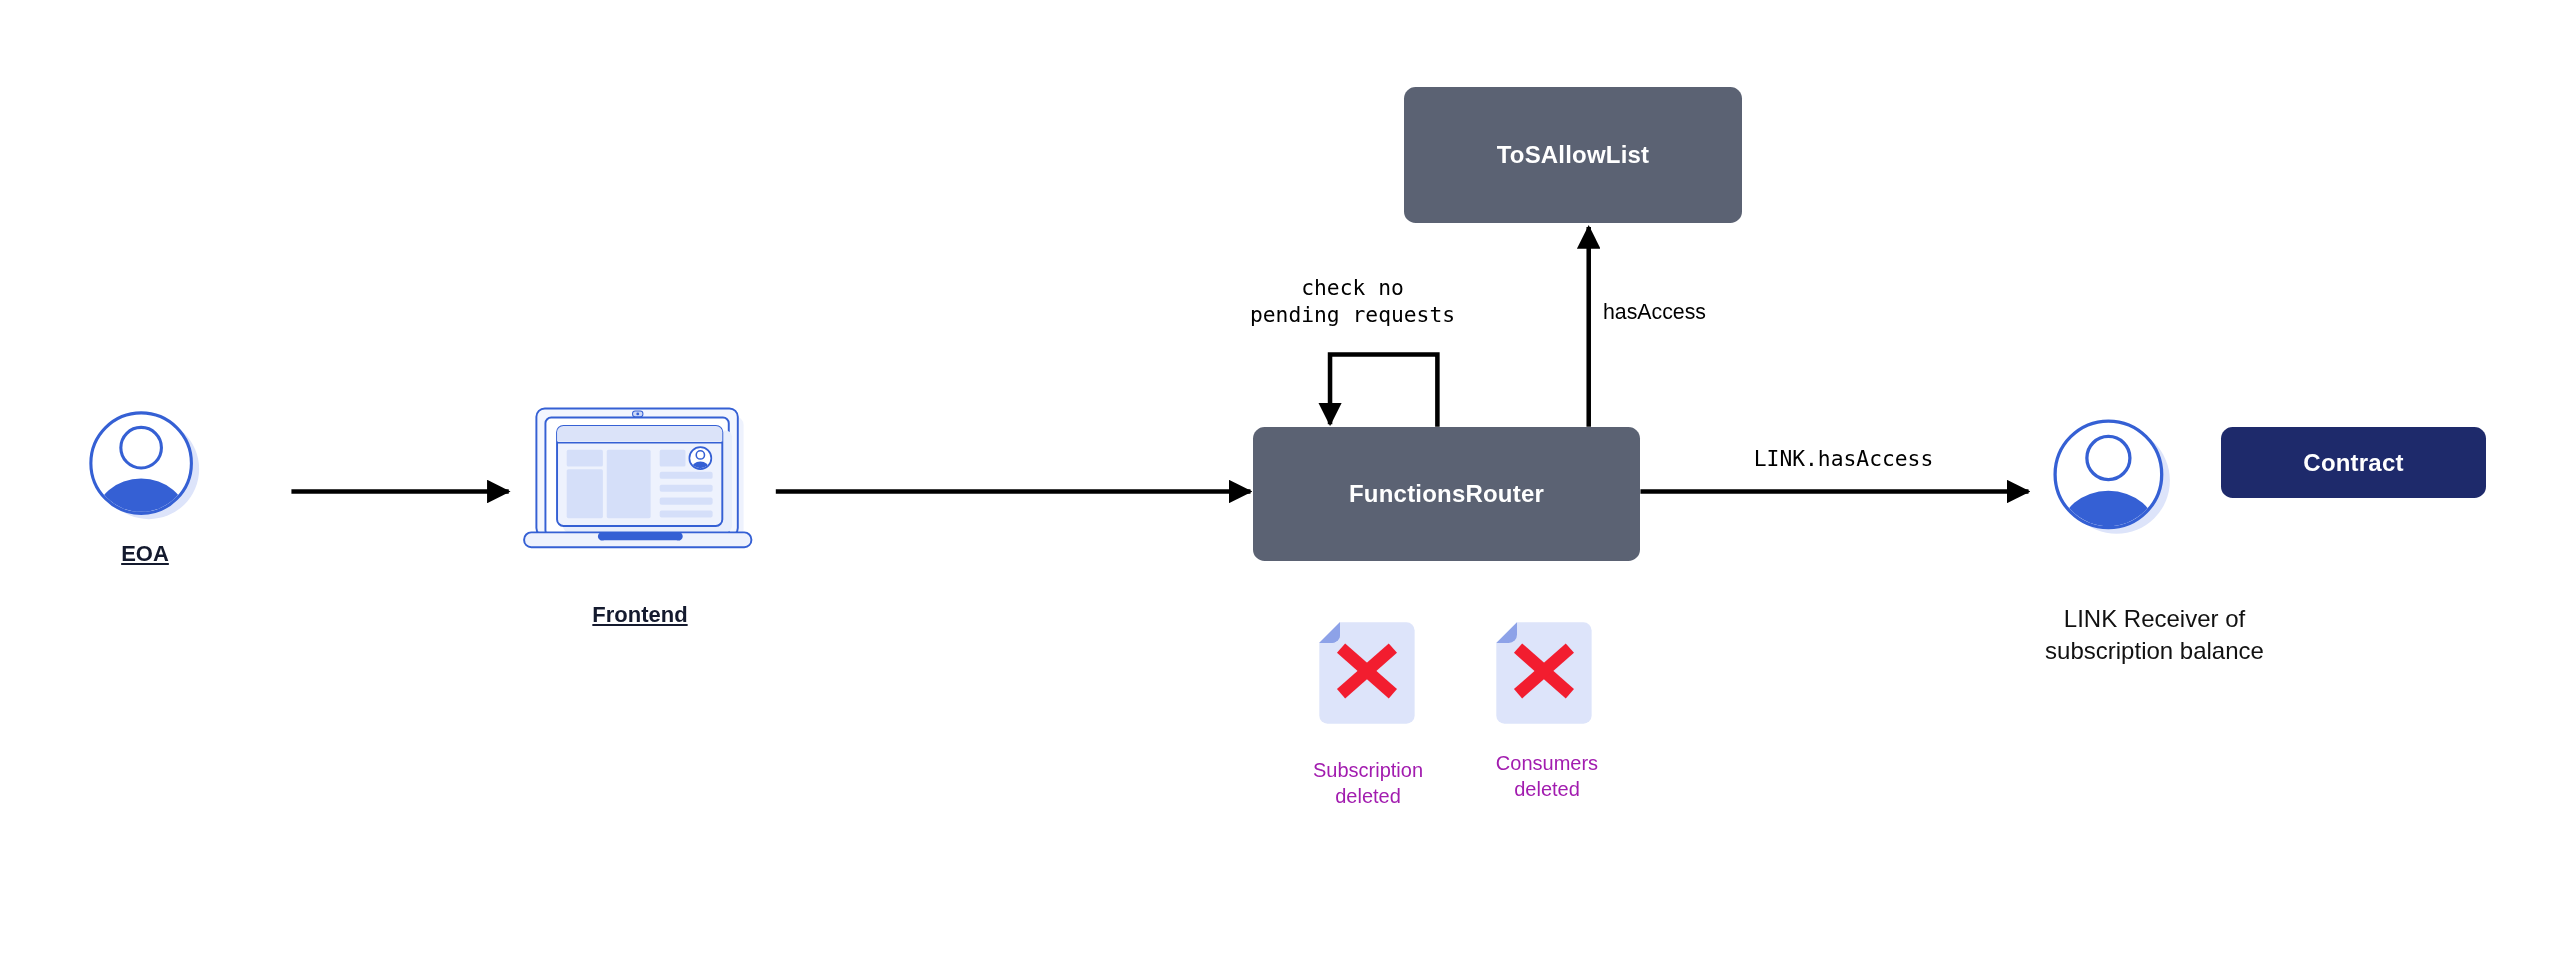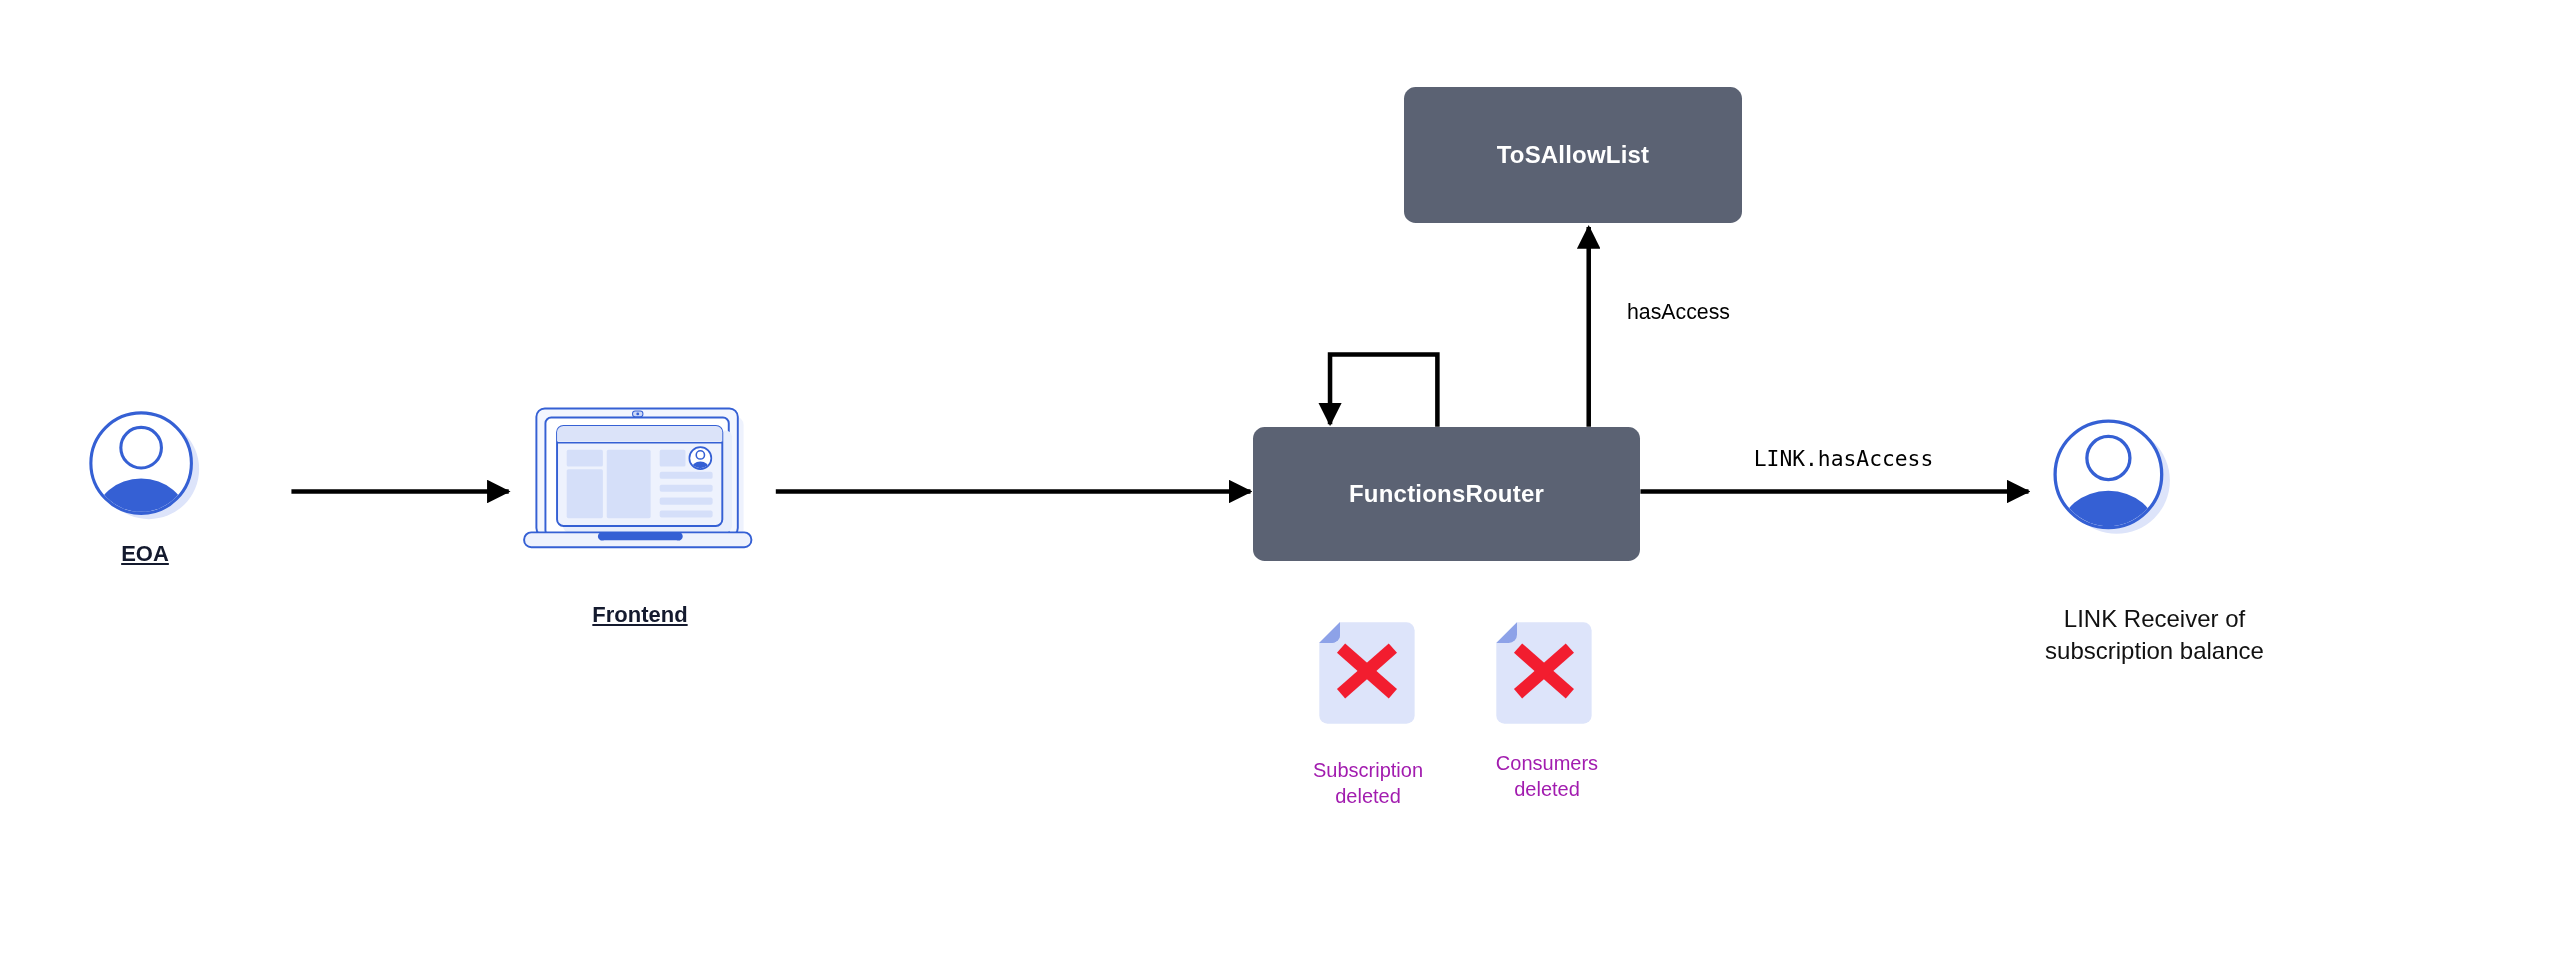--- a/index.html
+++ b/index.html
@@ -175,40 +175,45 @@
   </div>
 
   <div class="abs node-box gray" style="left:1253px; top:427px; width:387px; height:134px; font-size:24px;">
     <span>FunctionsRouter</span>
   </div>
 
   <div class="abs node-box gray" style="left:1404px; top:87px; width:338px; height:136px; font-size:24px;">
     <span>ToSAllowList</span>
   </div>
 
+  <div class="abs node-box navy" style="left:2221px; top:427px; width:265px; height:71px; font-size:24px;">
+    <span>Contract</span>
+  </div>
 
   <div class="abs" style="left:2051px; top:417px; width:123px;">
     <svg width="123" height="123" viewBox="0 0 120 120">
       <circle cx="64" cy="62" r="52" fill="#dde4fa"></circle>
       <circle cx="56" cy="56" r="52" fill="#ffffff" stroke="#3560d4" stroke-width="3.2"></circle>
       <clipPath id="rxClip">
           <circle cx="56" cy="56" r="50.4"></circle>
         </clipPath>
       <g clip-path="url(#rxClip)">
         <ellipse cx="56" cy="112" rx="47" ry="40" fill="#3560d4"></ellipse>
       </g>
       <circle cx="56" cy="40" r="21" fill="#ffffff" stroke="#3560d4" stroke-width="3.2"></circle>
     </svg>
   </div>
   <div class="abs receiver-caption" style="left:2009px; top:603px; width:291px;">LINK Receiver of
 subscription balance</div>
 
 
-
-  <div class="abs sans-label" style="left:1603px; top:299px; width:194px; text-align:left;margin-left:24px;">hasAccess</div>
+  <div class="abs mono-label" style="left:1223px; top:274px; width:259px;">check no
+pending requests</div>
+
+  <div class="abs sans-label" style="left:1603px; top:299px; width:194px; text-align:left;">hasAccess</div>
 
   <div class="abs mono-label" style="left:1682px; top:445px; width:323px;">LINK.hasAccess</div>
 
   <div class="abs" style="left:1311px; top:616px; width:114px;">
     <svg width="114" height="114" viewBox="0 0 110 110">
       <path d="M8 26 L28 6 H92 a8 8 0 0 1 8 8 V96 a8 8 0 0 1 -8 8 H16 a8 8 0 0 1 -8 -8 Z" fill="#dde4fa"></path>
       <path d="M8 26 L28 6 V18 a8 8 0 0 1 -8 8 Z" fill="#8da2e8"></path>
       <path d="M28 6 L28 18 a8 8 0 0 1 -8 8 L8 26 Z" fill="#8da2e8"></path>
       <g stroke="#f21d2f" stroke-width="12" stroke-linecap="butt">
         <line x1="29" y1="31" x2="79" y2="75"></line>

